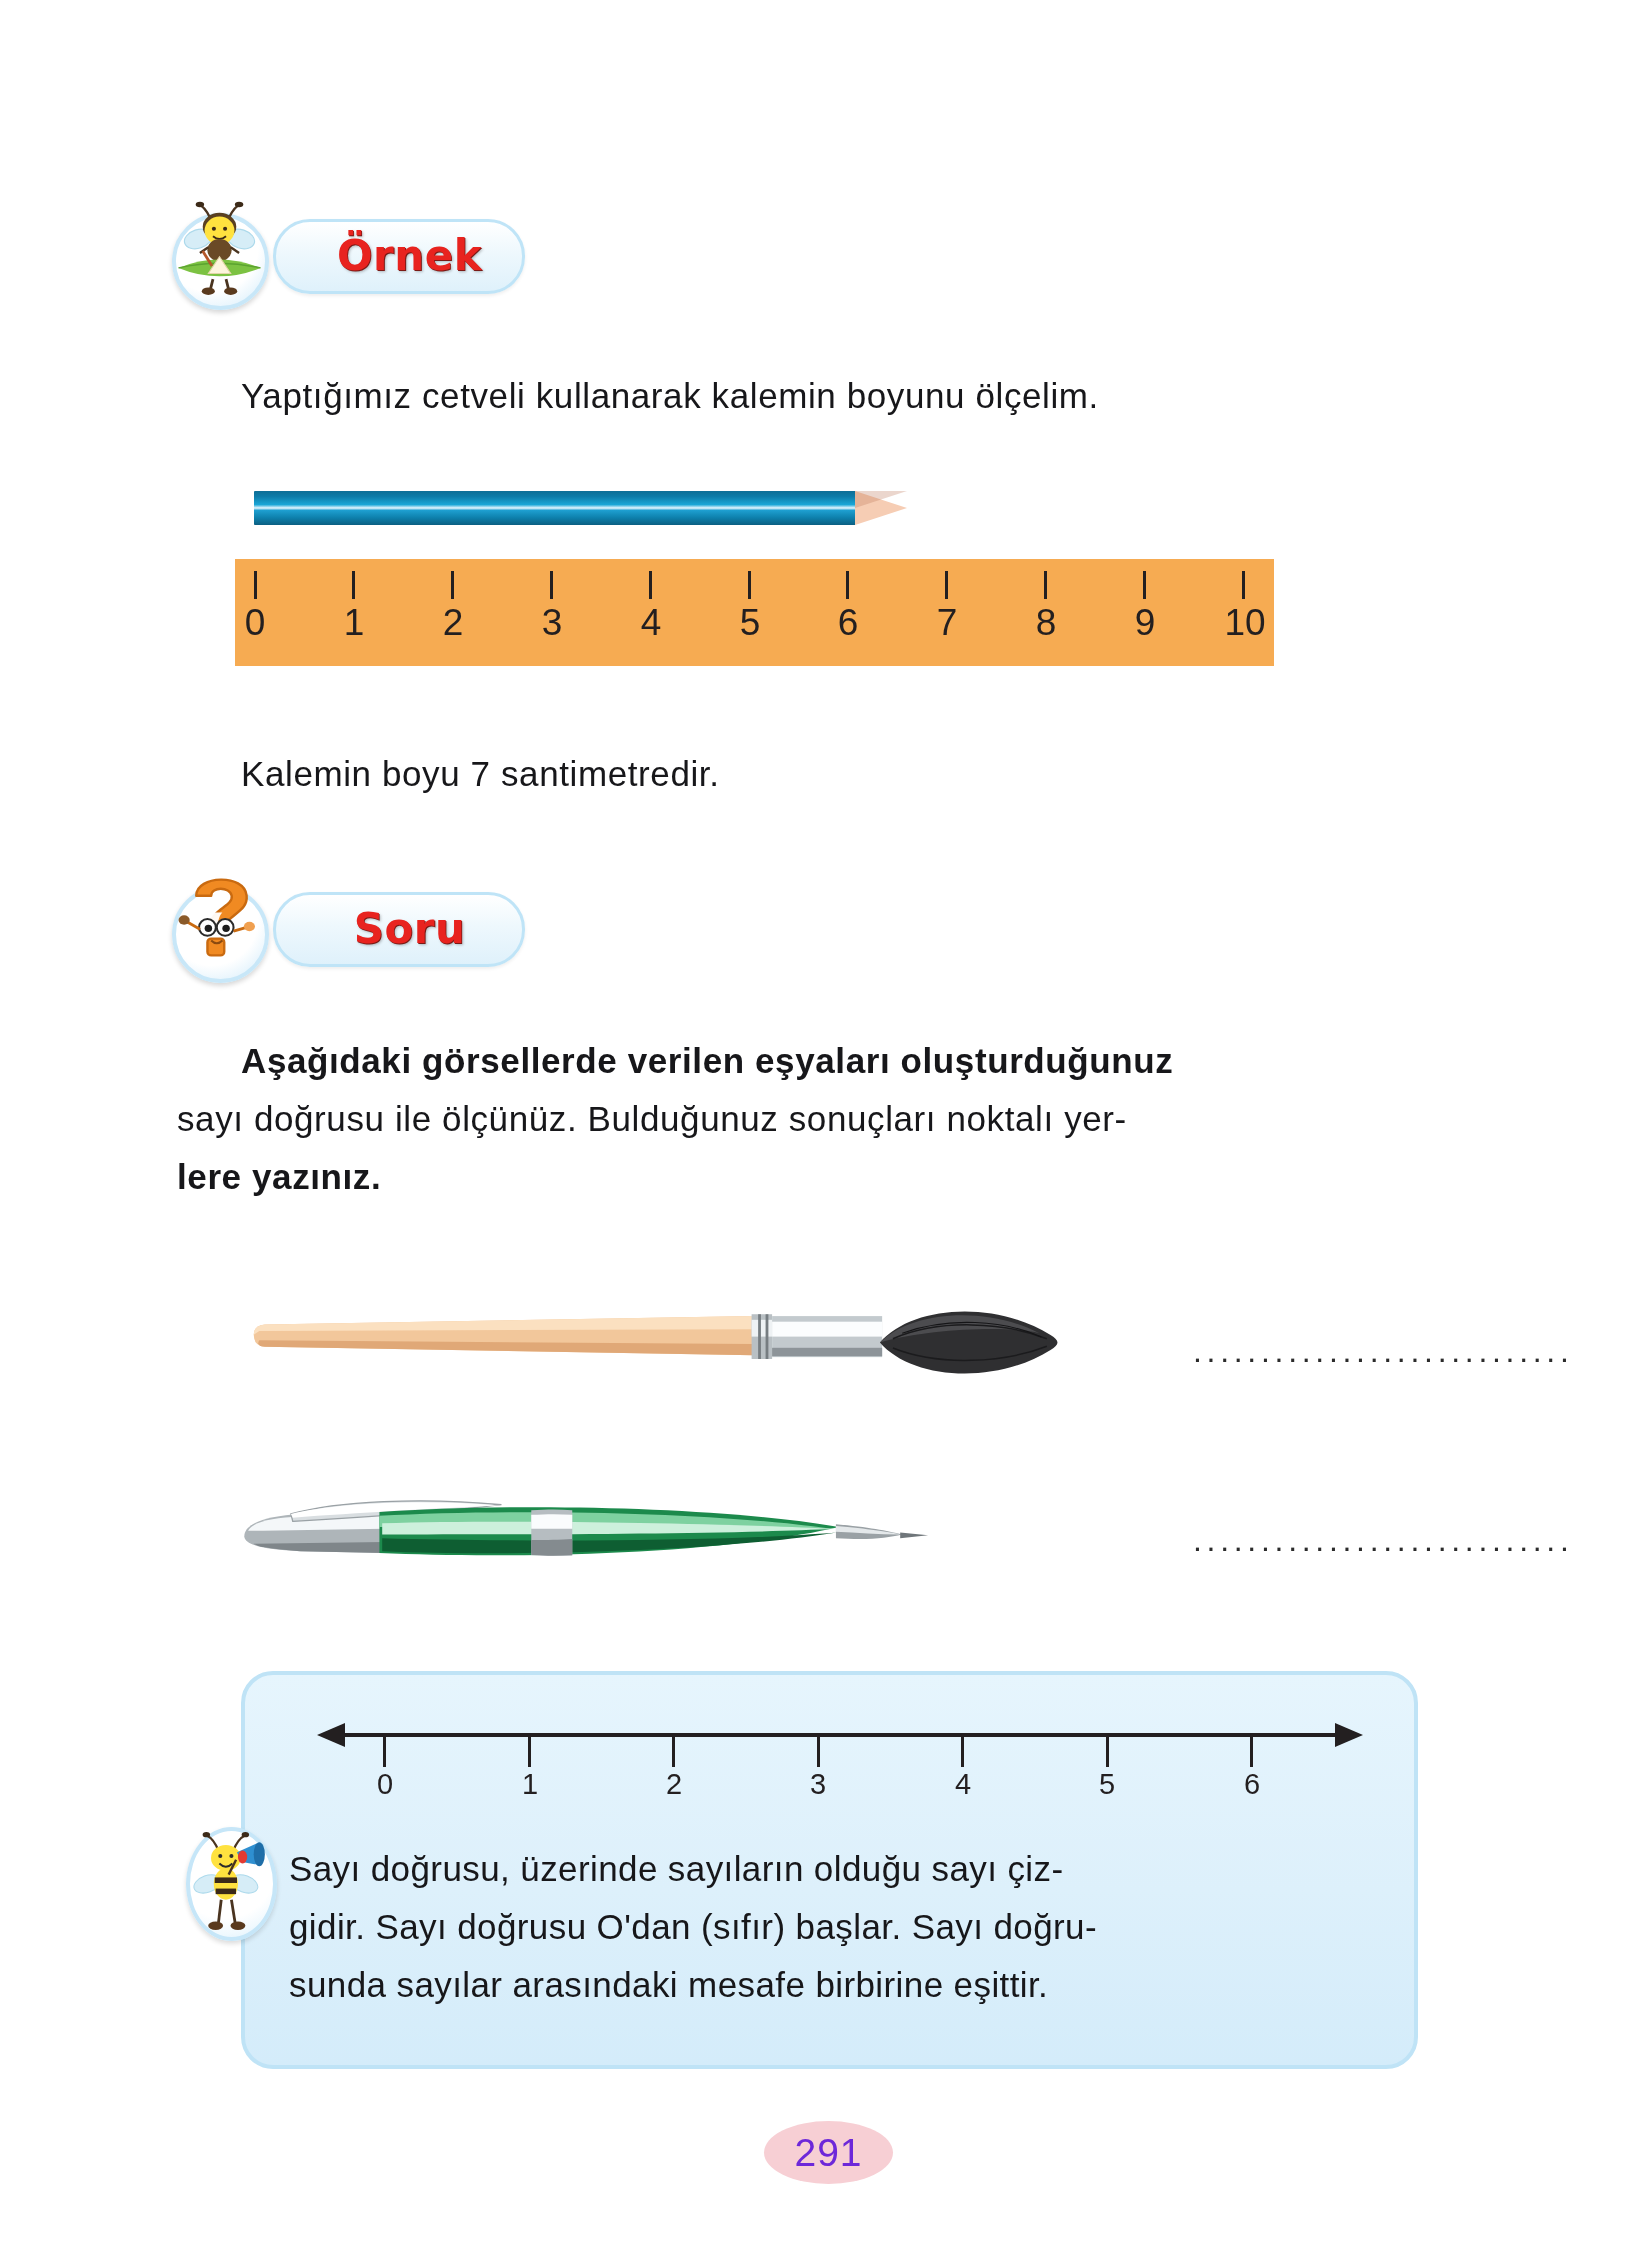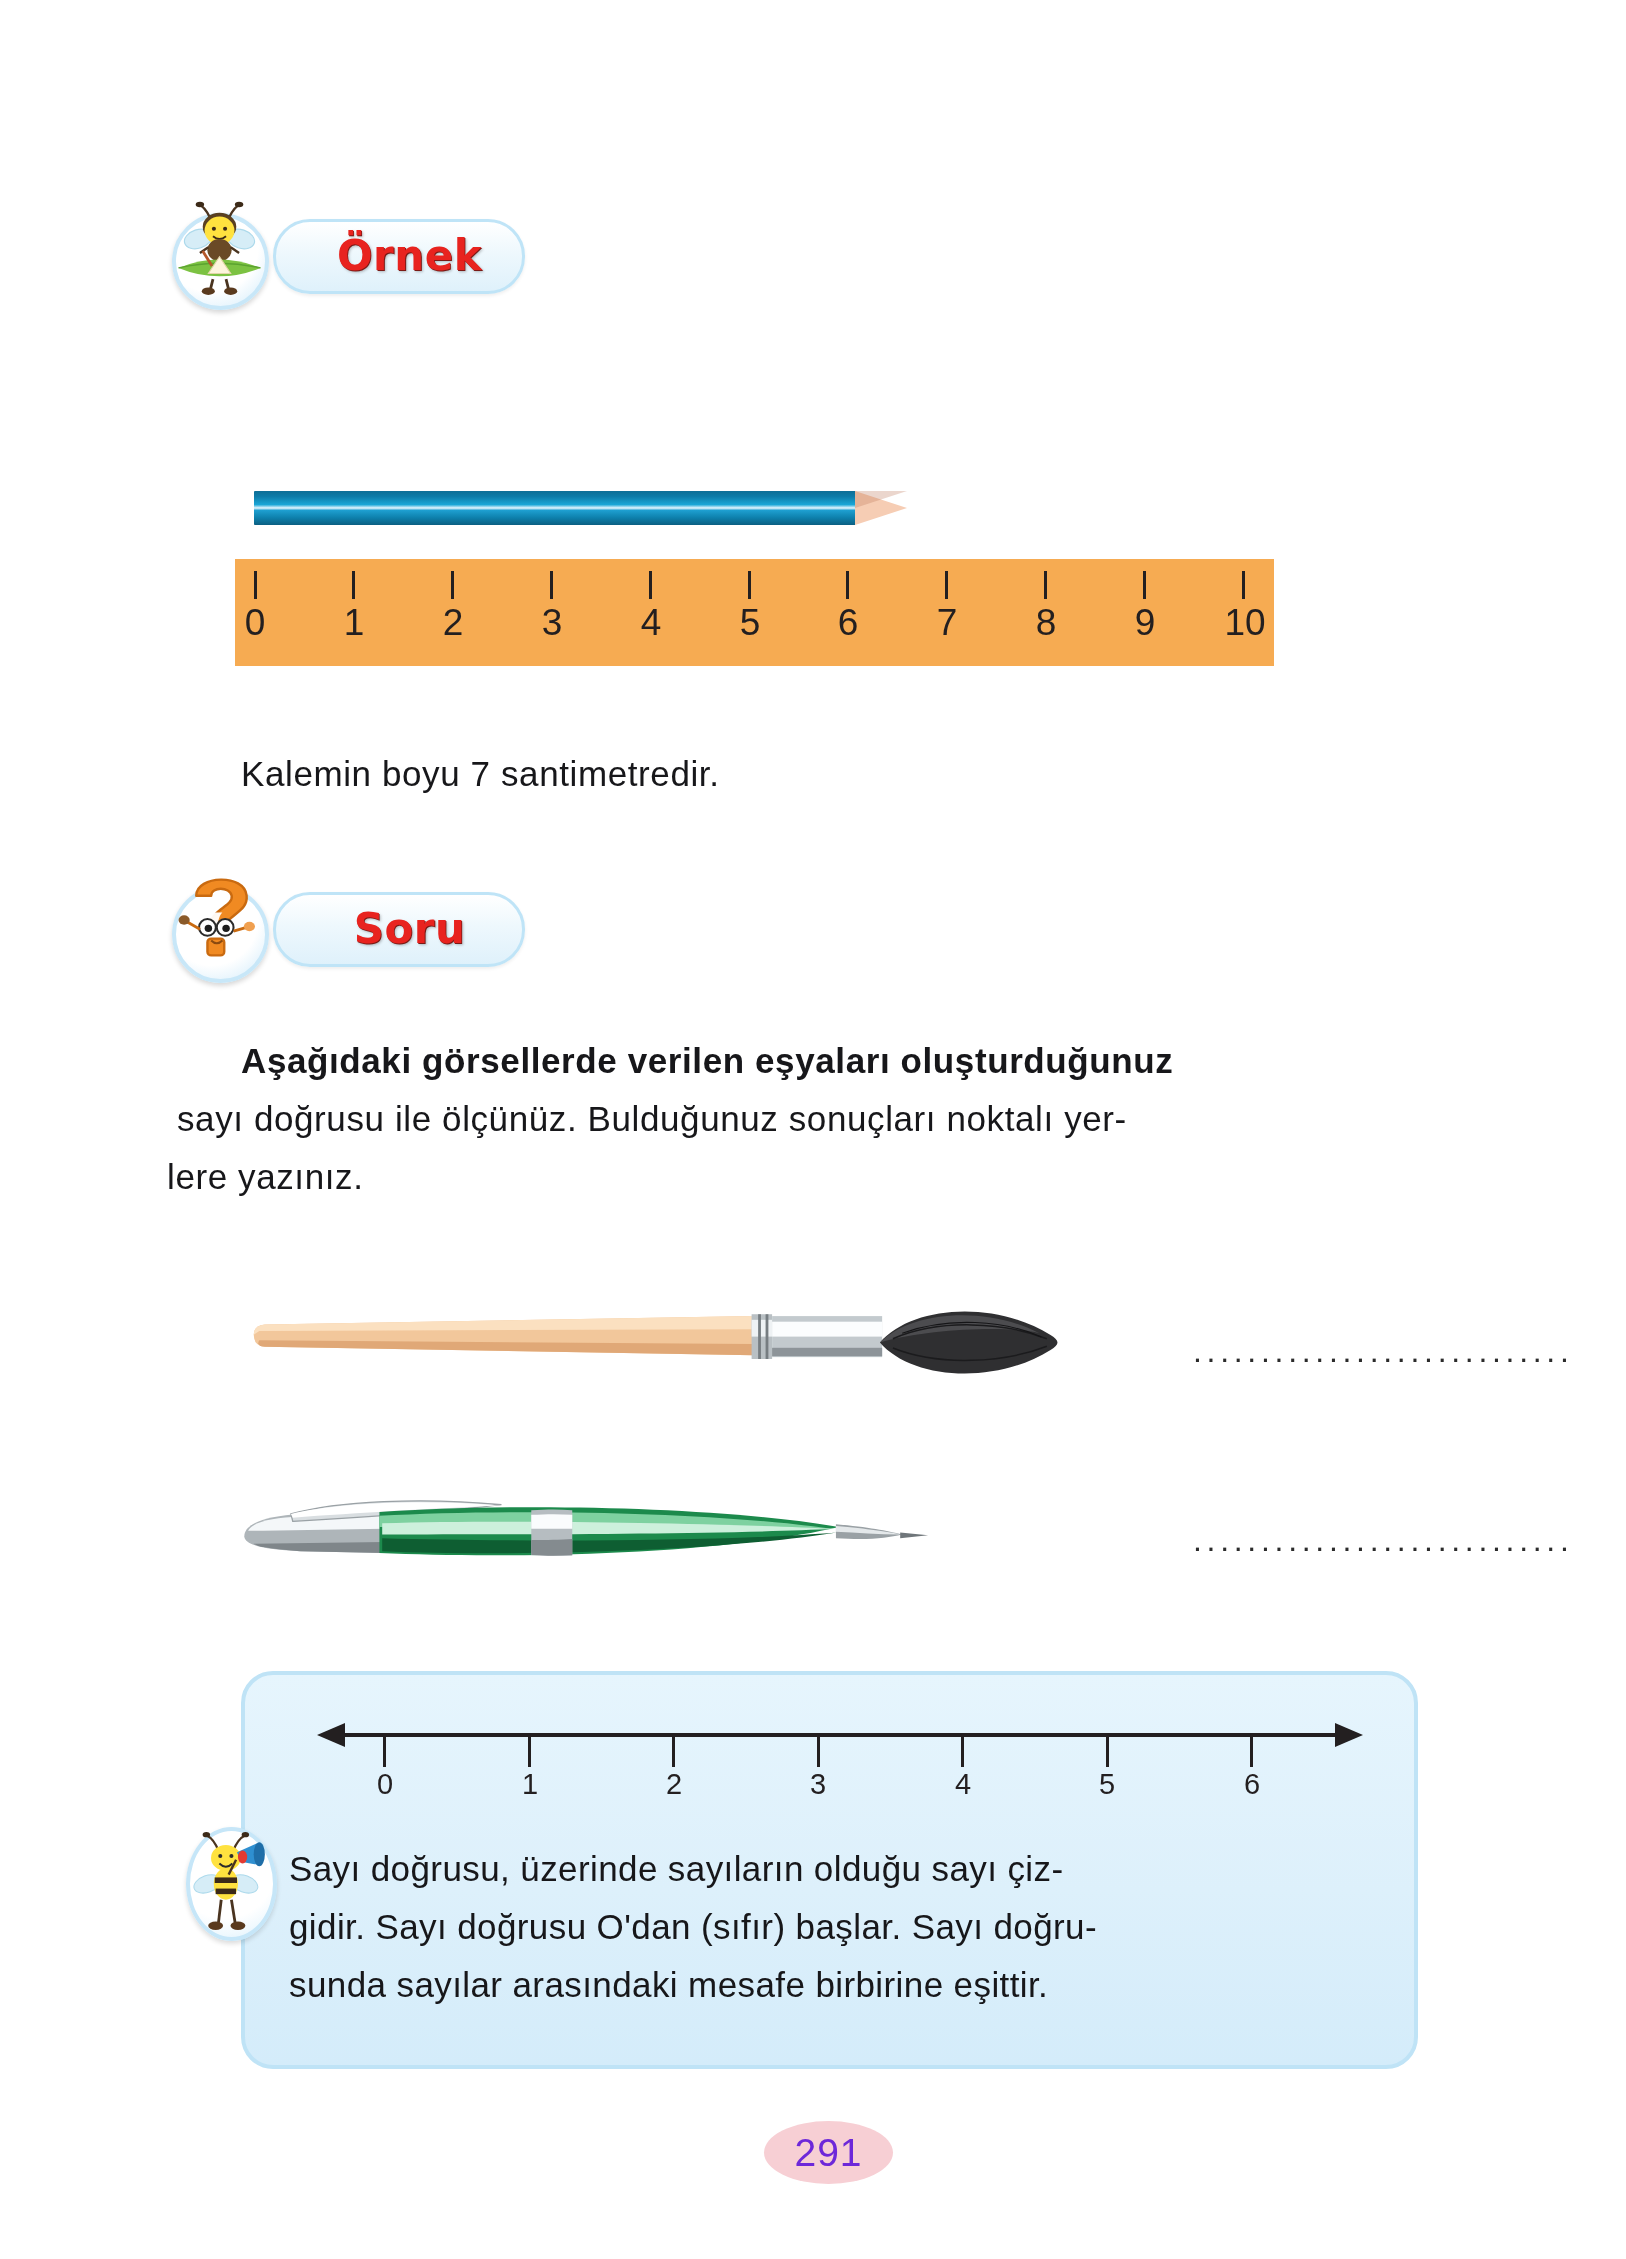--- a/index.html
+++ b/index.html
@@ -230,20 +230,21 @@
         <path d="M34 58 L44 74" stroke="#b5572a" stroke-width="3" fill="none"></path>
 
         <path d="M45 88 L42 100" stroke="#4a3420" stroke-width="3" fill="none"></path>
         <path d="M59 88 L62 100" stroke="#4a3420" stroke-width="3" fill="none"></path>
         <ellipse cx="40" cy="101" rx="7" ry="4" fill="#5a3a1e"></ellipse>
         <ellipse cx="64" cy="101" rx="7" ry="4" fill="#5a3a1e"></ellipse>
       </svg>
     </div>
   </div>
 
+  <div class="body-text" style="left:241px; top:368px; width:1175px;">Yaptığımız cetveli kullanarak kalemin boyunu ölçelim.</div>
 
   <div>
     <div class="pencil-body" style="left:254px; top:491px; width:601px; height:34px;"></div>
     <div class="pencil-tip" style="left:855px; top:491px;"></div>
     <div class="pencil-tip-shade" style="left:855px; top:491px;"></div>
   </div>
 
   <div>
     <div class="ruler-body" style="left:235px; top:559px; width:1039px; height:107px;"></div>
 
@@ -298,21 +299,21 @@
         <ellipse cx="13" cy="60" rx="6" ry="5" fill="#8a5a2a"></ellipse>
         <path d="M66 72 L80 68" stroke="#c96a10" stroke-width="3" fill="none"></path>
         <ellipse cx="83" cy="67" rx="6" ry="5" fill="#f0a050"></ellipse>
       </svg>
     </div>
   </div>
 
   <div>
     <div class="body-text para-justify" style="left:241px; top:1033px; width:1173px;font-weight:bold;">Aşağıdaki görsellerde verilen eşyaları oluşturduğunuz</div>
     <div class="body-text para-justify" style="left:177px; top:1091px; width:1236px;">sayı doğrusu ile ölçünüz. Bulduğunuz sonuçları noktalı yer-</div>
-    <div class="body-text" style="left:167px; top:1149px; width:1236px;">lere yazınız.</div>
+    <div class="body-text" style="left:177px; top:1149px; width:1236px;font-weight:bold;">lere yazınız.</div>
   </div>
 
   <div>
 
     <svg width="634" height="84" style="position:absolute;left:250px;top:1303px;" viewBox="0 0 680 90">
 
       <path d="M4 34 Q4 24 16 23 L540 14 L540 56 L16 47 Q4 46 4 34 Z" fill="#f2c79b"></path>
       <path d="M4 34 Q4 24 16 23 L540 14 L540 28 L10 30 Z" fill="#fbe0c0"></path>
       <path d="M10 40 L540 44 L540 56 L16 47 Q6 46 10 40 Z" fill="#e0a877"></path>
 

